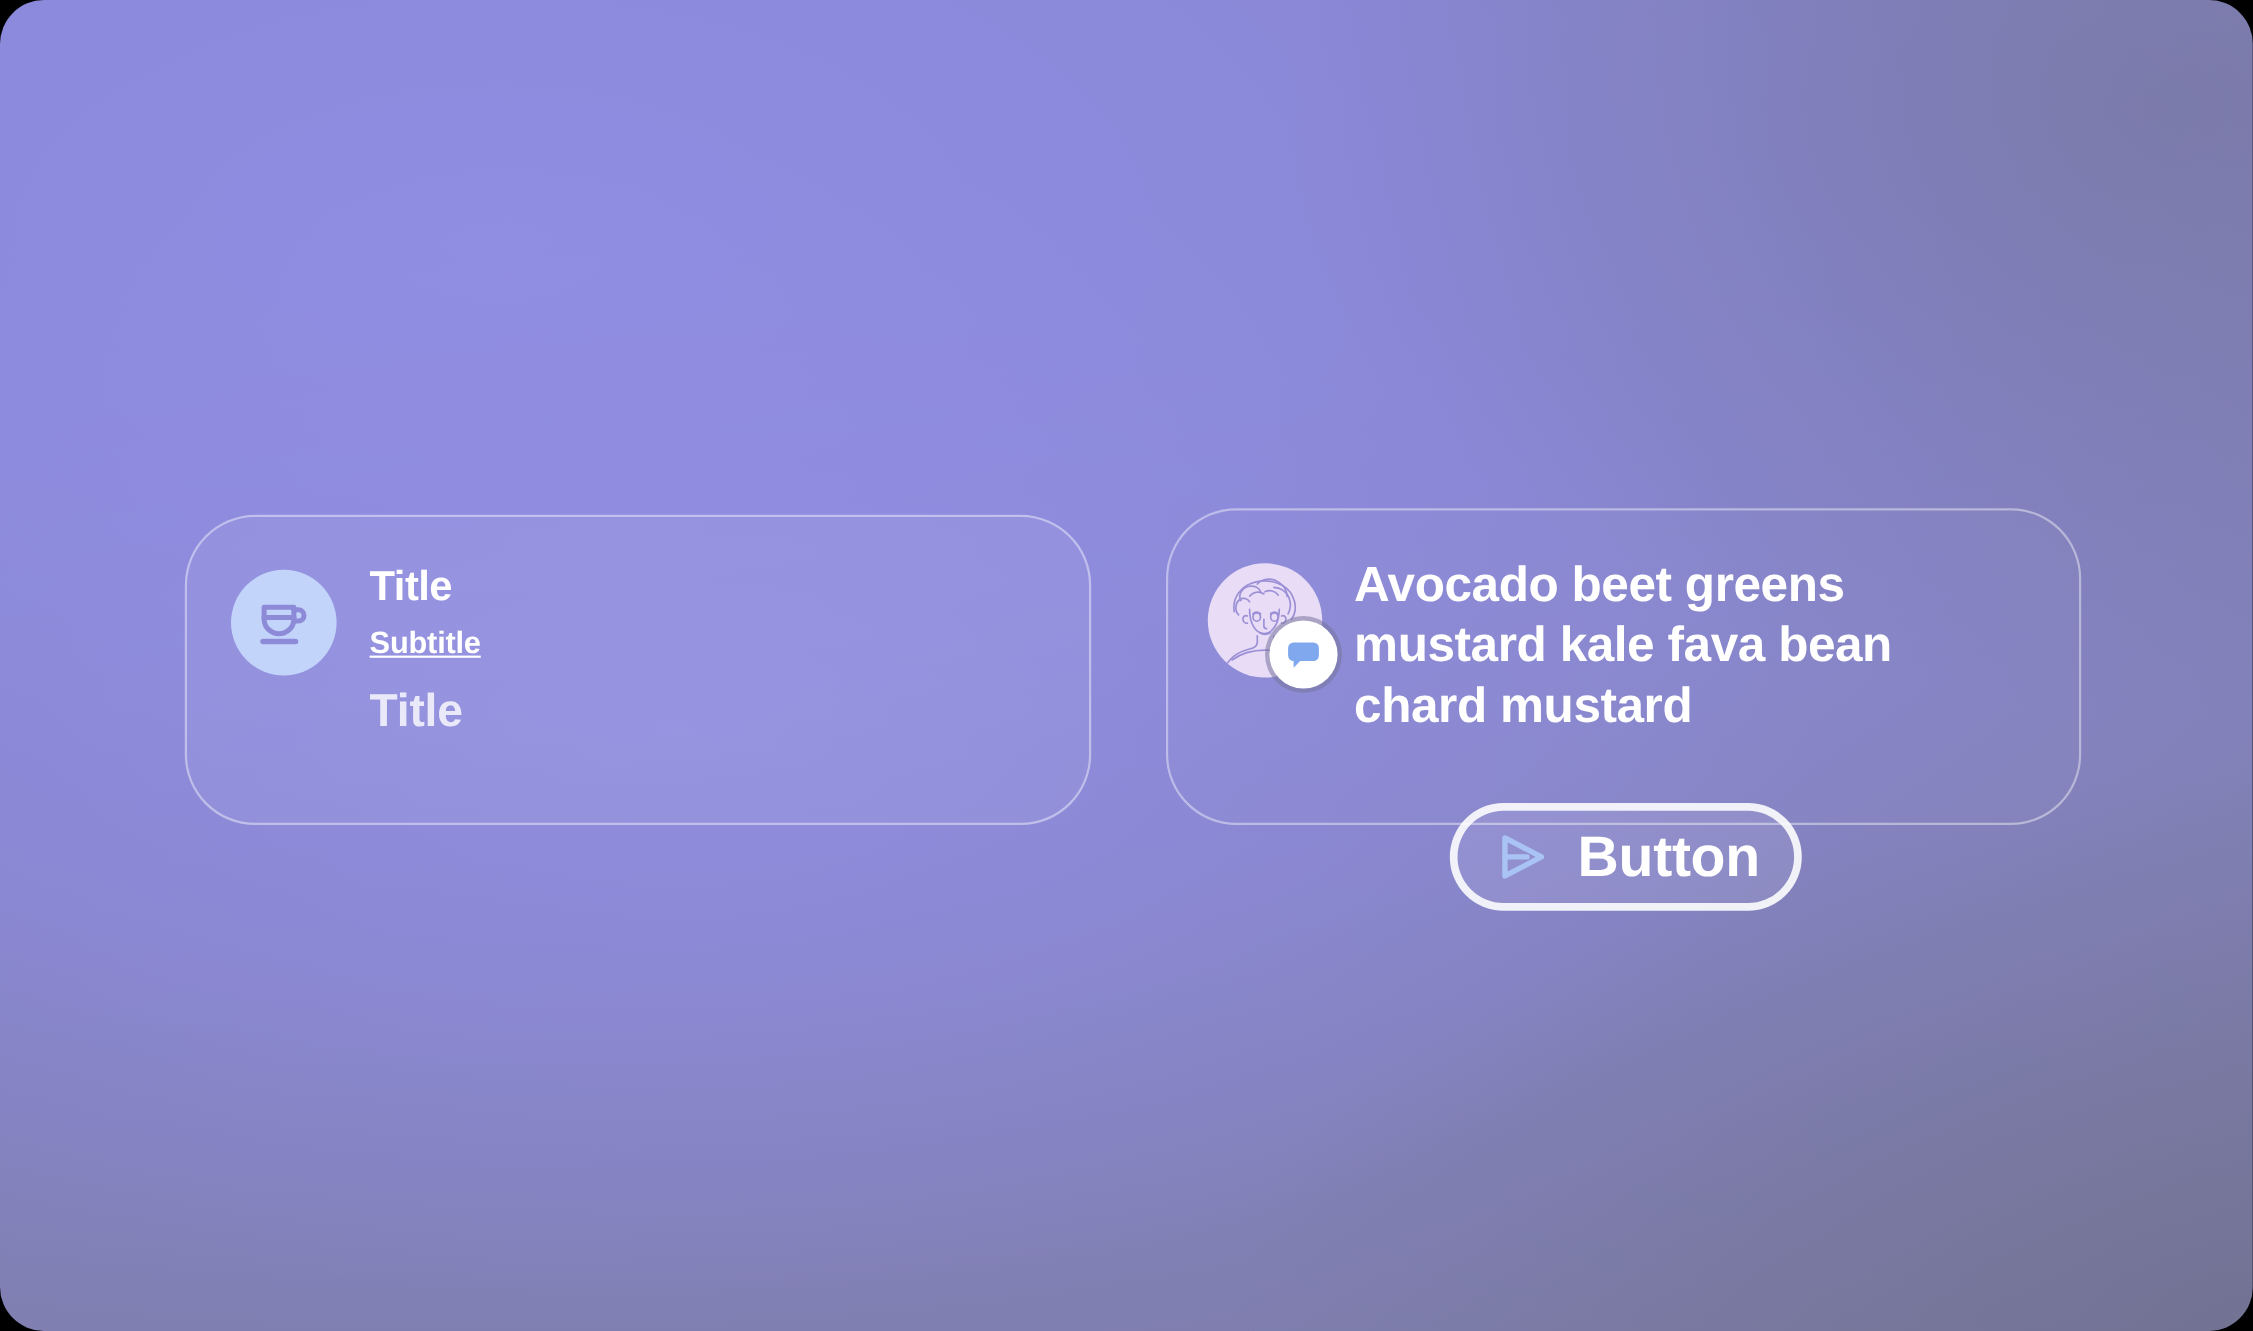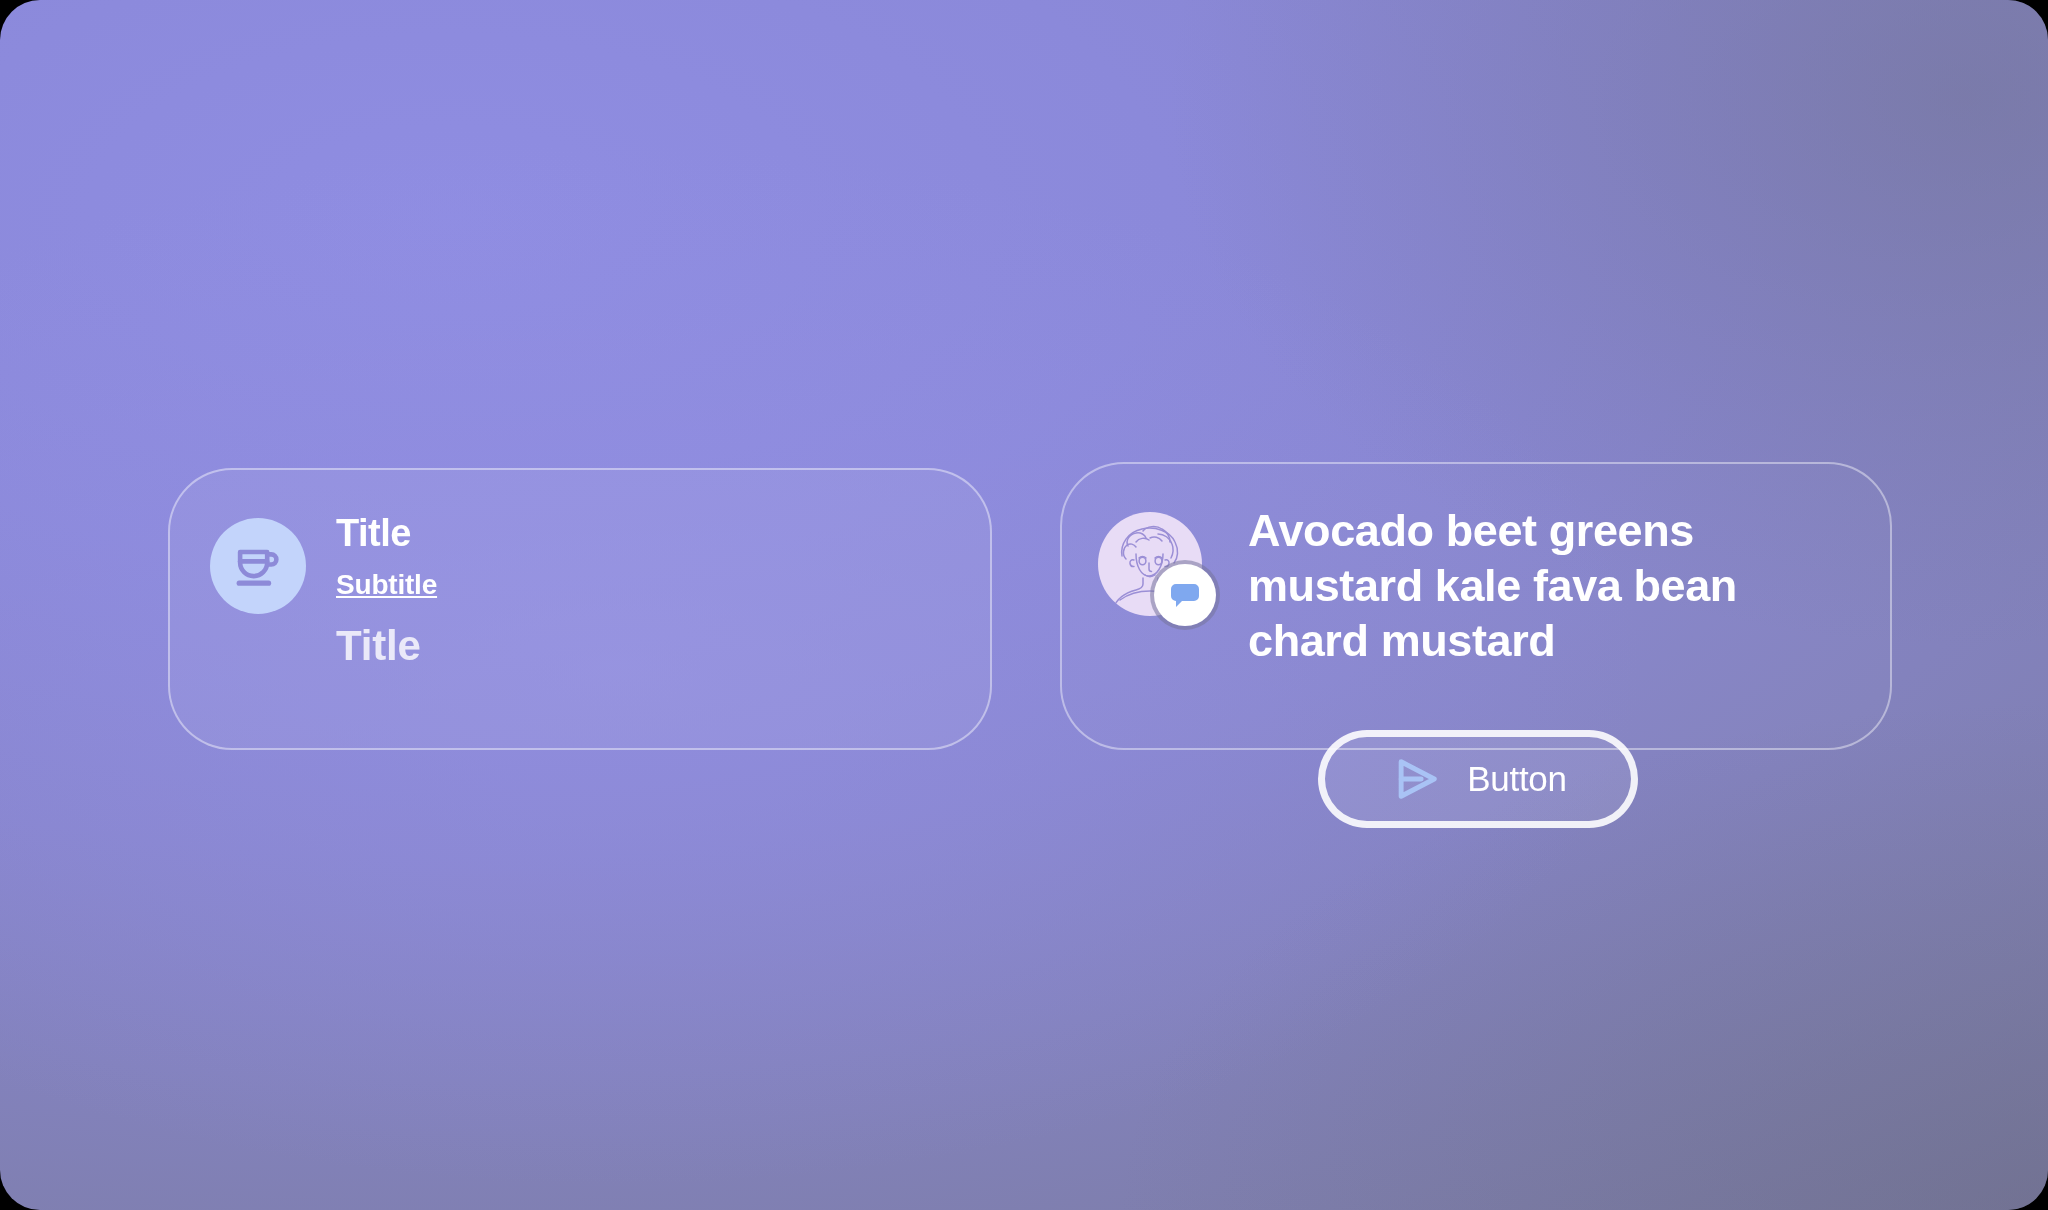--- a/index.html
+++ b/index.html
@@ -134,21 +134,21 @@
     height: 62px;
     border-radius: 50%;
     background: #ffffff;
     display: flex;
     align-items: center;
     justify-content: center;
     box-shadow: 0 0 0 4px rgba(118,116,156,0.55);
   }
 
   .msg-text {
-    margin-left: 46px;
+    margin-left: 29px;
     font-size: 45px;
     font-weight: 700;
     color: #ffffff;
     line-height: 1.22;
     letter-spacing: -0.4px;
     max-width: 620px;
     margin-top: -2px;
   }
 
   
@@ -163,22 +163,22 @@
     border: 7px solid rgba(255,255,255,0.88);
     background: rgba(255,255,255,0.085);
     display: flex;
     align-items: center;
     justify-content: center;
     gap: 22px;
     z-index: 5;
     cursor: pointer;
   }
   #send-button .btn-label {
-    font-size: 35px;
-    font-weight: 400;
+    font-size: 52px;
+    font-weight: 700;
     color: #ffffff;
     letter-spacing: -0.3px;
   }
 </style>
 </head>
 <body>
 
 <div id="canvas">
 
   <div class="card" id="card-left">

